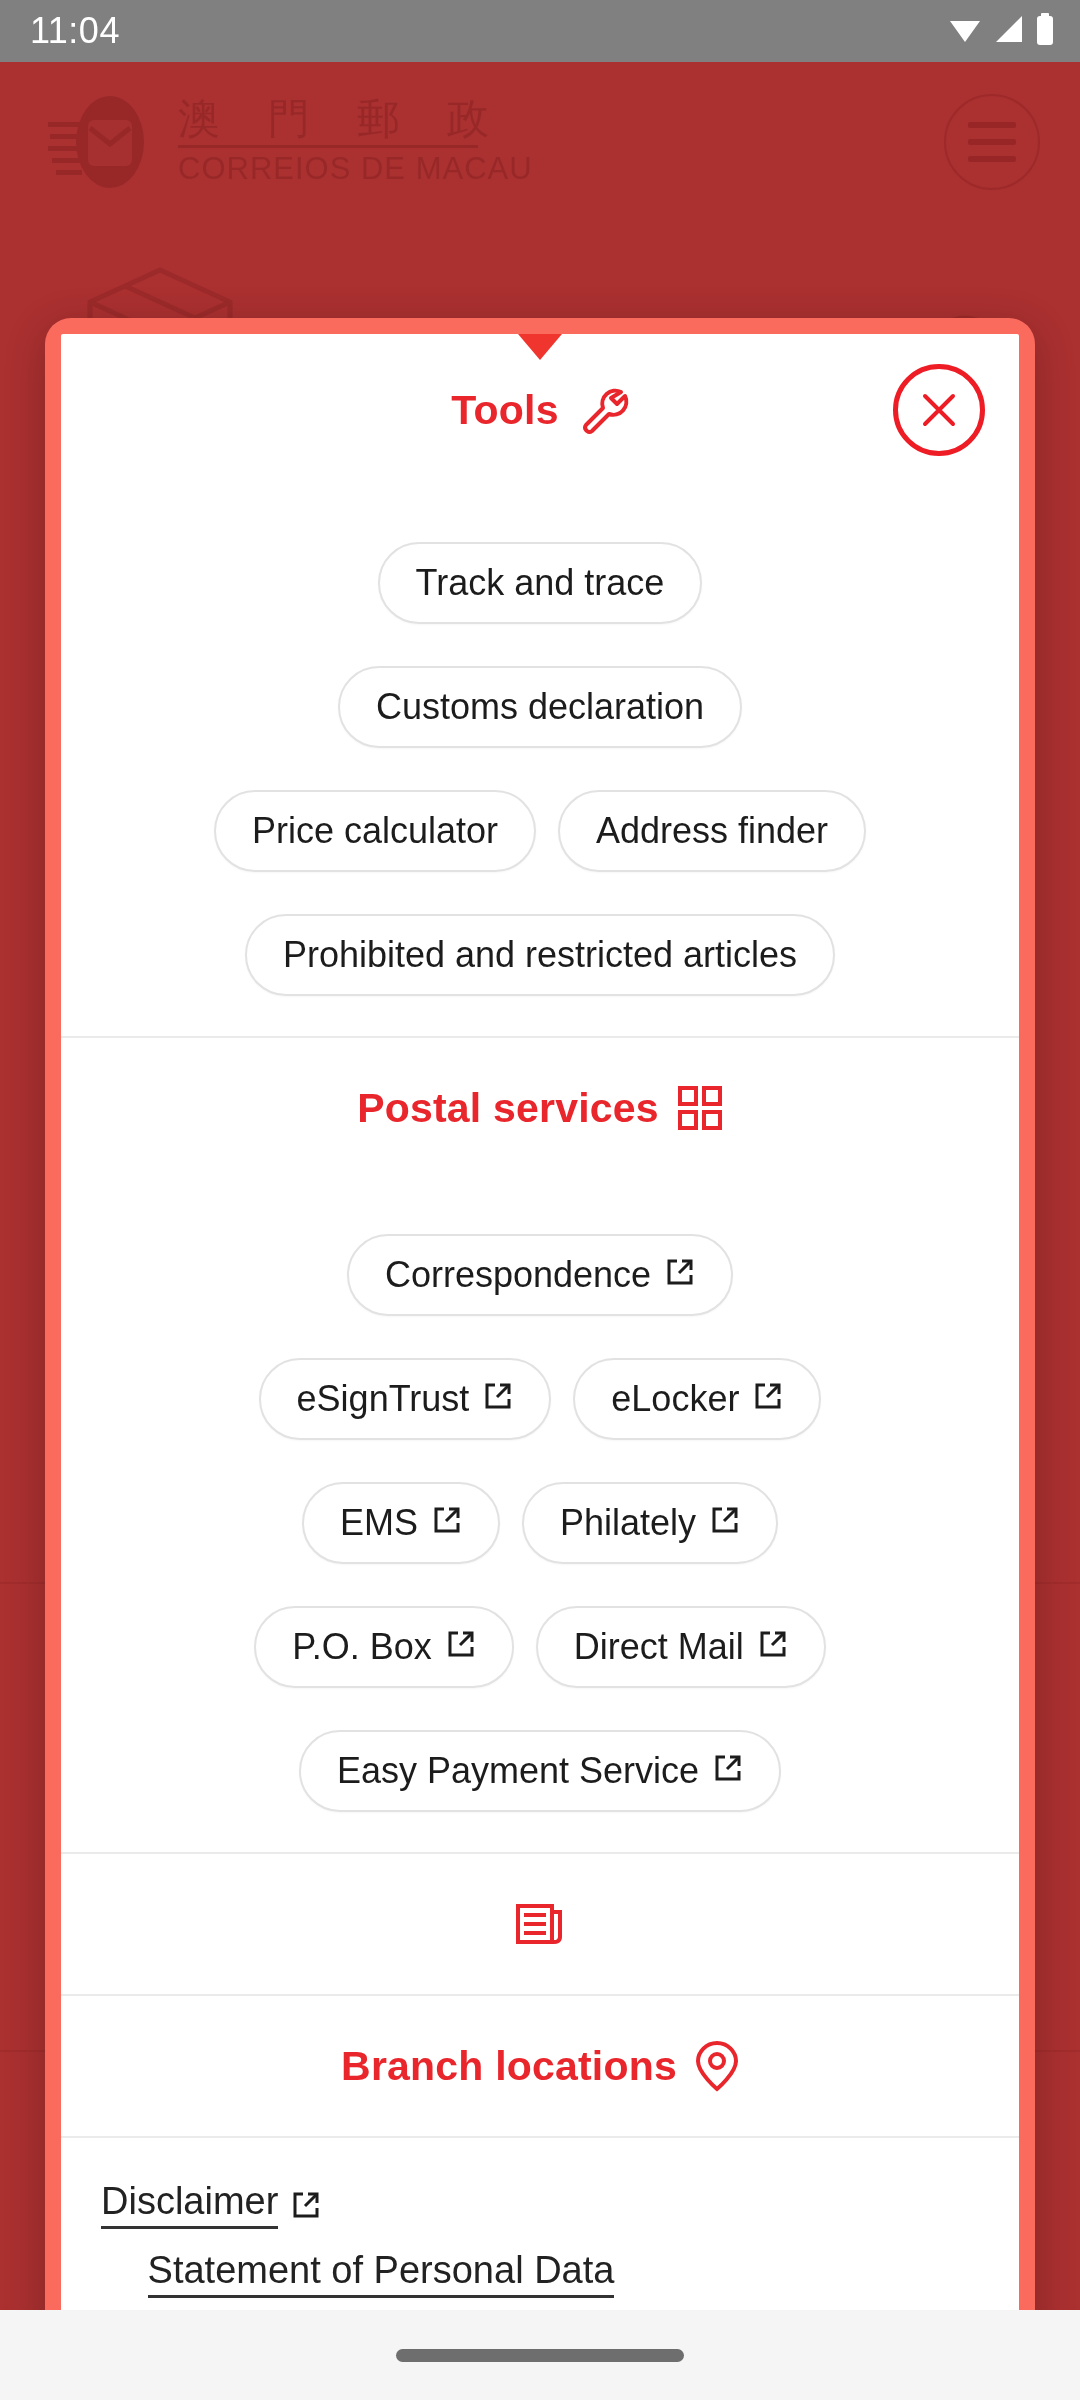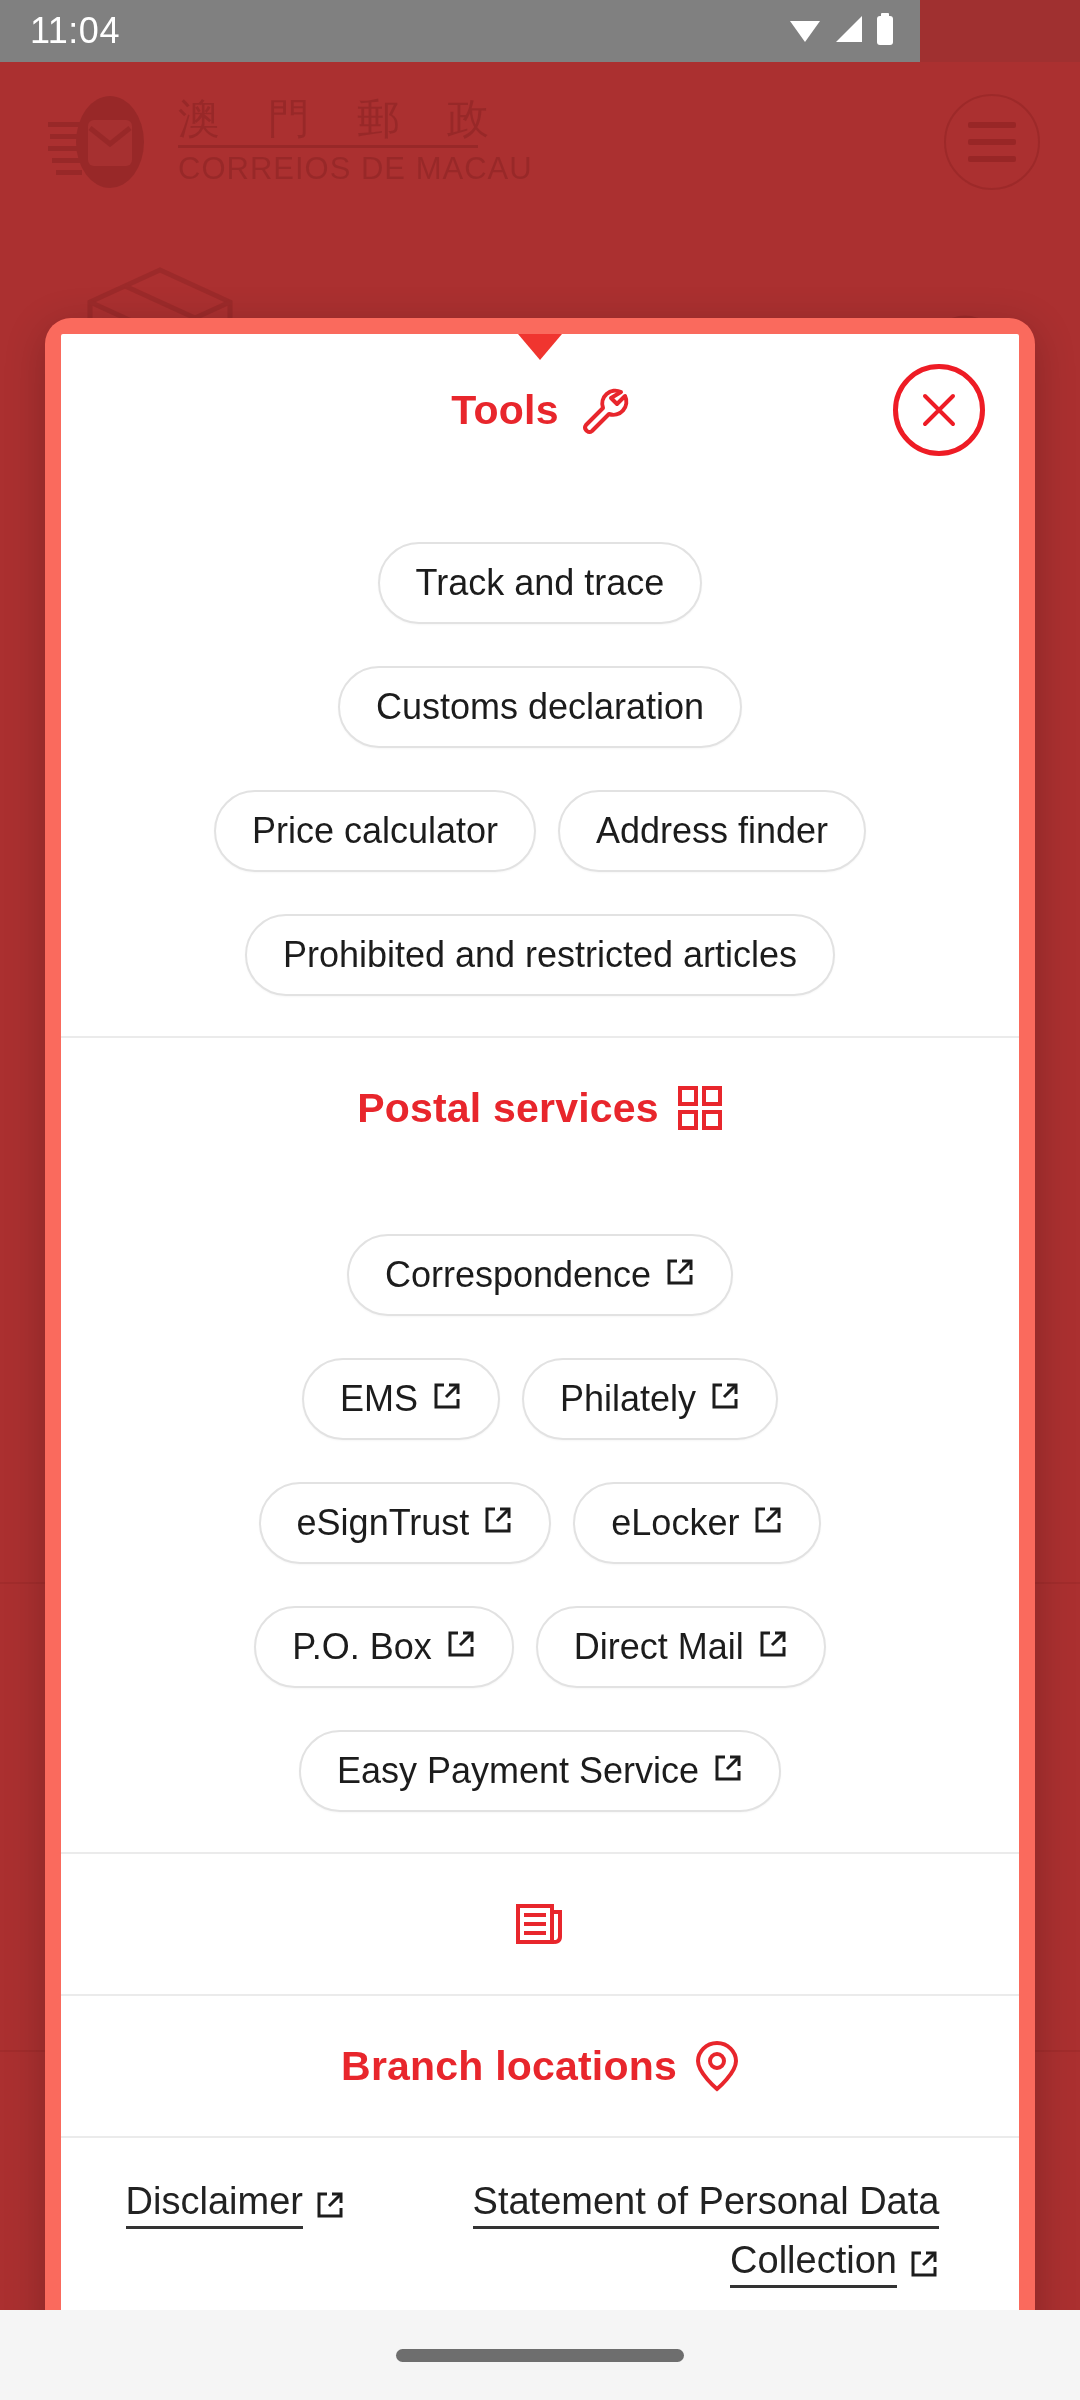--- a/index.html
+++ b/index.html
@@ -13,21 +13,21 @@
 
   body {
     background: #a03030;
     position: relative;
   }
 
   
   .status-bar {
     position: absolute;
     top: 0; left: 0;
-    width: 920px;
+    width: 1080px;
     height: 62px;
     background: #808080;
     display: flex;
     align-items: center;
     justify-content: space-between;
     padding: 0 26px 0 30px;
     z-index: 60;
   }
   .status-time {
     color: #ffffff;
@@ -246,21 +246,22 @@
 
   
   .legal {
     padding: 34px 55px 36px 40px;
     display: flex;
     flex-wrap: wrap;
     justify-content: center;
     align-items: flex-start;
     column-gap: 34px;
     row-gap: 10px;
-    text-align: right;
+    text-align: center;
+    flex-direction: column;
   }
   .legal-link {
     font-size: 38px;
     color: #222222;
     text-decoration: none;
     border-bottom: 3px solid #333333;
     padding-bottom: 4px;
     line-height: 1.55;
     cursor: pointer;
   }
@@ -448,54 +449,54 @@
                   <path d="M12 4 H4 V26 H26 V18" fill="none" stroke="#1c1c1c" stroke-width="3"></path>
                   <path d="M17 4 H26 V13" fill="none" stroke="#1c1c1c" stroke-width="3"></path>
                   <path d="M26 4 L14 16" stroke="#1c1c1c" stroke-width="3"></path>
                 </svg>
               </span>
             </span>
           </div>
 
           <div class="pill-row">
             <span class="pill">
+              <span>eSignTrust</span>
+              <span>
+                <svg width="30" height="30" viewBox="0 0 30 30" aria-hidden="true">
+                  <path d="M12 4 H4 V26 H26 V18" fill="none" stroke="#1c1c1c" stroke-width="3"></path>
+                  <path d="M17 4 H26 V13" fill="none" stroke="#1c1c1c" stroke-width="3"></path>
+                  <path d="M26 4 L14 16" stroke="#1c1c1c" stroke-width="3"></path>
+                </svg>
+              </span>
+            </span>
+            <span class="pill">
+              <span>eLocker</span>
+              <span>
+                <svg width="30" height="30" viewBox="0 0 30 30" aria-hidden="true">
+                  <path d="M12 4 H4 V26 H26 V18" fill="none" stroke="#1c1c1c" stroke-width="3"></path>
+                  <path d="M17 4 H26 V13" fill="none" stroke="#1c1c1c" stroke-width="3"></path>
+                  <path d="M26 4 L14 16" stroke="#1c1c1c" stroke-width="3"></path>
+                </svg>
+              </span>
+            </span>
+          </div>
+
+          <div class="pill-row">
+            <span class="pill">
               <span>EMS</span>
               <span>
                 <svg width="30" height="30" viewBox="0 0 30 30" aria-hidden="true">
                   <path d="M12 4 H4 V26 H26 V18" fill="none" stroke="#1c1c1c" stroke-width="3"></path>
                   <path d="M17 4 H26 V13" fill="none" stroke="#1c1c1c" stroke-width="3"></path>
                   <path d="M26 4 L14 16" stroke="#1c1c1c" stroke-width="3"></path>
                 </svg>
               </span>
             </span>
             <span class="pill">
               <span>Philately</span>
-              <span>
-                <svg width="30" height="30" viewBox="0 0 30 30" aria-hidden="true">
-                  <path d="M12 4 H4 V26 H26 V18" fill="none" stroke="#1c1c1c" stroke-width="3"></path>
-                  <path d="M17 4 H26 V13" fill="none" stroke="#1c1c1c" stroke-width="3"></path>
-                  <path d="M26 4 L14 16" stroke="#1c1c1c" stroke-width="3"></path>
-                </svg>
-              </span>
-            </span>
-          </div>
-
-          <div class="pill-row">
-            <span class="pill">
-              <span>eSignTrust</span>
-              <span>
-                <svg width="30" height="30" viewBox="0 0 30 30" aria-hidden="true">
-                  <path d="M12 4 H4 V26 H26 V18" fill="none" stroke="#1c1c1c" stroke-width="3"></path>
-                  <path d="M17 4 H26 V13" fill="none" stroke="#1c1c1c" stroke-width="3"></path>
-                  <path d="M26 4 L14 16" stroke="#1c1c1c" stroke-width="3"></path>
-                </svg>
-              </span>
-            </span>
-            <span class="pill">
-              <span>eLocker</span>
               <span>
                 <svg width="30" height="30" viewBox="0 0 30 30" aria-hidden="true">
                   <path d="M12 4 H4 V26 H26 V18" fill="none" stroke="#1c1c1c" stroke-width="3"></path>
                   <path d="M17 4 H26 V13" fill="none" stroke="#1c1c1c" stroke-width="3"></path>
                   <path d="M26 4 L14 16" stroke="#1c1c1c" stroke-width="3"></path>
                 </svg>
               </span>
             </span>
           </div>
 

